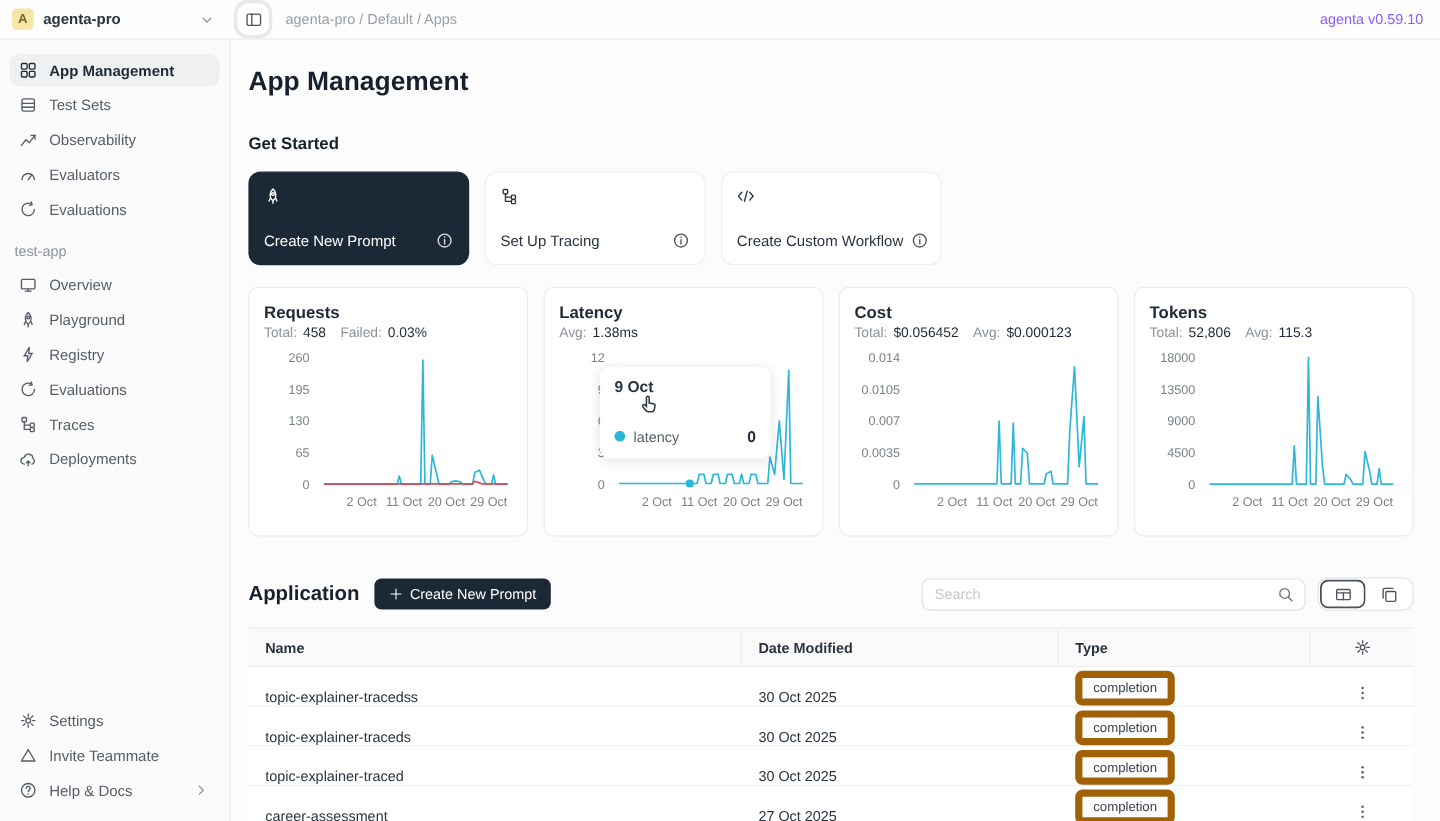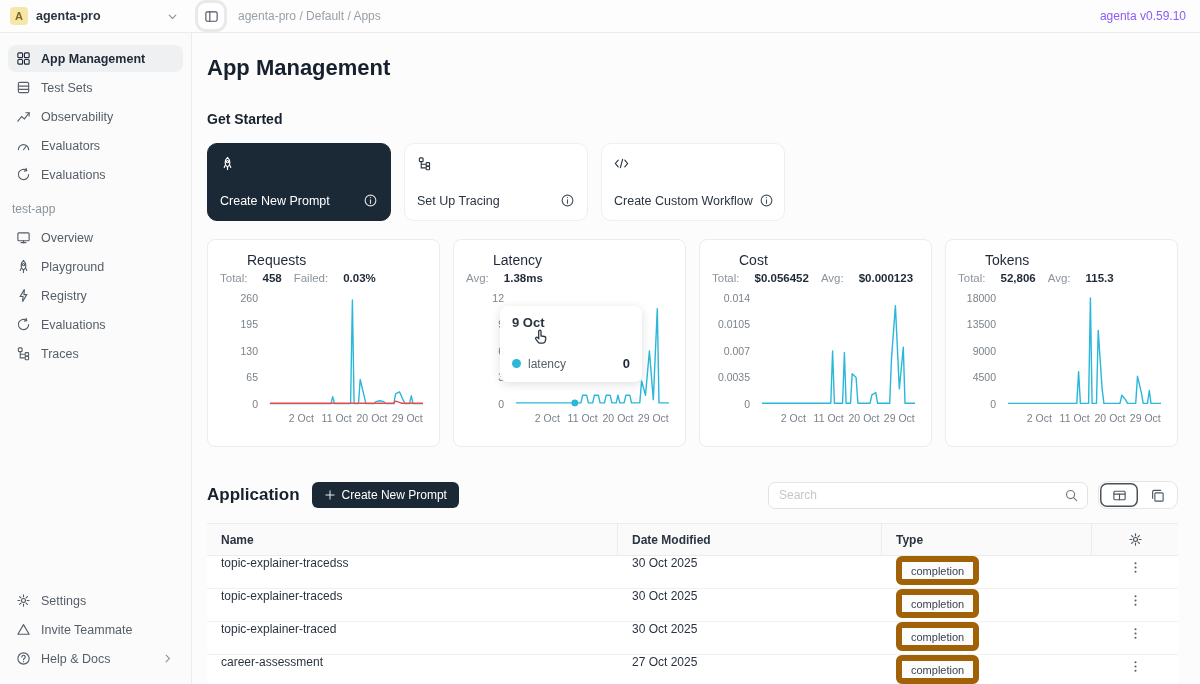--- a/index.html
+++ b/index.html
@@ -33,23 +33,23 @@
 
   .gs-cards { display:flex; gap:13px; margin-top:16px; }
   .gs-card { width:184px; height:78px; border-radius:10px; padding:12px; display:flex; flex-direction:column; justify-content:space-between; background:#fff; border:1px solid #efefef; cursor:pointer; color:#2a3441; }
   .gs-card.dark { background:#1b2937; border-color:#1b2937; color:#fff; }
   .gs-label { font-size:12.5px; font-weight:500; display:flex; justify-content:space-between; align-items:center; gap:6px; white-space:nowrap; }
   .gs-label .info { color:inherit; opacity:.85; }
 
   
   .charts { display:flex; gap:13px; margin-top:18px; }
   .chart-card { width:233px; height:208px; border:1px solid #ececec; border-radius:8px; background:#fff; padding:12px 10px 4px 12px; position:relative; }
-  .chart-title { font-size:14px; font-weight:400; color:#1f2937;margin-left:27px; }
+  .chart-title { font-size:14px; font-weight:700; color:#1f2937; }
   .chart-stats { display:flex; gap:12px; font-size:11.5px; color:#8b939c; margin-top:4px; }
-  .chart-stats b { color:#1f2937; font-weight:700; margin-left:15px; }
+  .chart-stats b { color:#1f2937; font-weight:400; margin-left:5px; }
   .chart-svg { margin-top:2px; }
   .tooltip { position:absolute; left:46px; top:66px; width:142px; background:rgba(255,255,255,.93); border-radius:8px; box-shadow:0 2px 10px rgba(20,30,40,.14); padding:9px 12px 11px; z-index:3; }
   .tt-title { font-size:13px; font-weight:600; color:#2a3441; }
   .tt-row { display:flex; align-items:center; gap:7px; margin-top:26px; font-size:12px; color:#555e68; }
   .tt-dot { width:9px; height:9px; border-radius:50%; }
   .tt-val { margin-left:auto; font-size:13px; font-weight:600; color:#1f2937; }
   .tt-hand { position:absolute; left:32px; top:22px; width:17px; height:17px; color:#2a3441; }
 
   
   .app-row { display:flex; align-items:center; margin-top:34px; }
@@ -65,21 +65,21 @@
   .seg { width:38px; height:24px; display:flex; align-items:center; justify-content:center; color:#4b5560; border-radius:7px; cursor:pointer; }
   .seg.sel { box-shadow:inset 0 0 0 1.5px #49525c; }
 
   
   .table { margin-top:14px; border-top:1px solid #ececec; }
   .thead { display:flex; height:32px; background:#fafafa; border-bottom:1px solid #ececec; align-items:stretch; font-size:12px; font-weight:600; color:#2a3441; }
   .th { display:flex; align-items:center; padding:0 14px; border-right:1px solid #ececec; }
   .th:last-child { border-right:none; }
   .c-name { width:411px; } .c-date { width:264px; } .c-type { width:210px; } .c-act { width:86px; justify-content:center; }
   .th.c-act { color:#4b5560; }
-  .trow { display:flex; height:33px; align-items:flex-start; border-bottom:1px solid #f1f1f1; font-size:12px; color:#2a3441; background:#fff; cursor:pointer; }
+  .trow { display:flex; height:33px; align-items:flex-end; border-bottom:1px solid #f1f1f1; font-size:12px; color:#2a3441; background:#fff; cursor:pointer; }
   .td { padding:0 14px; display:flex; align-items:center; }
   .tag { border:6px solid #a16207; background:#fcfcfc; border-radius:6px; padding:2.5px 9px; font-size:11px; color:#3a4350; }
   .dots-btn { width:22px; height:22px; display:flex; align-items:center; justify-content:center; color:#555e68; border-radius:4px; cursor:pointer; }
 </style>
 </head>
 <body>
 
 <div class="header">
   <div class="ws">
     <span class="avatar">A</span>
@@ -195,20 +195,29 @@
       <div class="nav-item">
         <span class="ic">
           <svg viewBox="0 0 16 16" fill="none" stroke="currentColor" stroke-width="1.2" stroke-linecap="round">
             <rect x="2.5" y="2" width="4" height="4" rx="1"></rect>
             <path d="M4.5,6 v6.6 h4.5 M4.5,8.8 h4.5"></path>
             <rect x="9.8" y="7" width="3.6" height="3.6" rx="0.8"></rect>
             <rect x="9.8" y="11" width="3.6" height="3.6" rx="0.8"></rect>
           </svg>
         </span>
         <span>Traces</span>
+      </div>
+      <div class="nav-item">
+        <span class="ic">
+          <svg viewBox="0 0 16 16" fill="none" stroke="currentColor" stroke-width="1.2" stroke-linecap="round">
+            <path d="M4.6,12.5 a3,3 0 0 1 -0.1,-6 a4,4 0 0 1 7.8,1 a2.8,2.8 0 0 1 -0.9,5"></path>
+            <path d="M8,14 v-4.2 M6.4,11.3 l1.6,-1.6 1.6,1.6"></path>
+          </svg>
+        </span>
+        <span>Deployments</span>
       </div>
     </div>
   <div class="sidebar-bottom" id="nav-bottom">
       <div class="nav-item">
         <span class="ic">
           <svg viewBox="0 0 16 16" fill="none" stroke="currentColor" stroke-width="1.2" stroke-linecap="round">
             <circle cx="8" cy="8" r="2.1"></circle>
             <path d="M8,2 v2.1 M8,11.9 v2.1 M2,8 h2.1 M11.9,8 h2.1 M3.8,3.8 l1.5,1.5 M10.7,10.7 l1.5,1.5 M12.2,3.8 l-1.5,1.5 M5.3,10.7 l-1.5,1.5"></path>
           </svg>
         </span>

